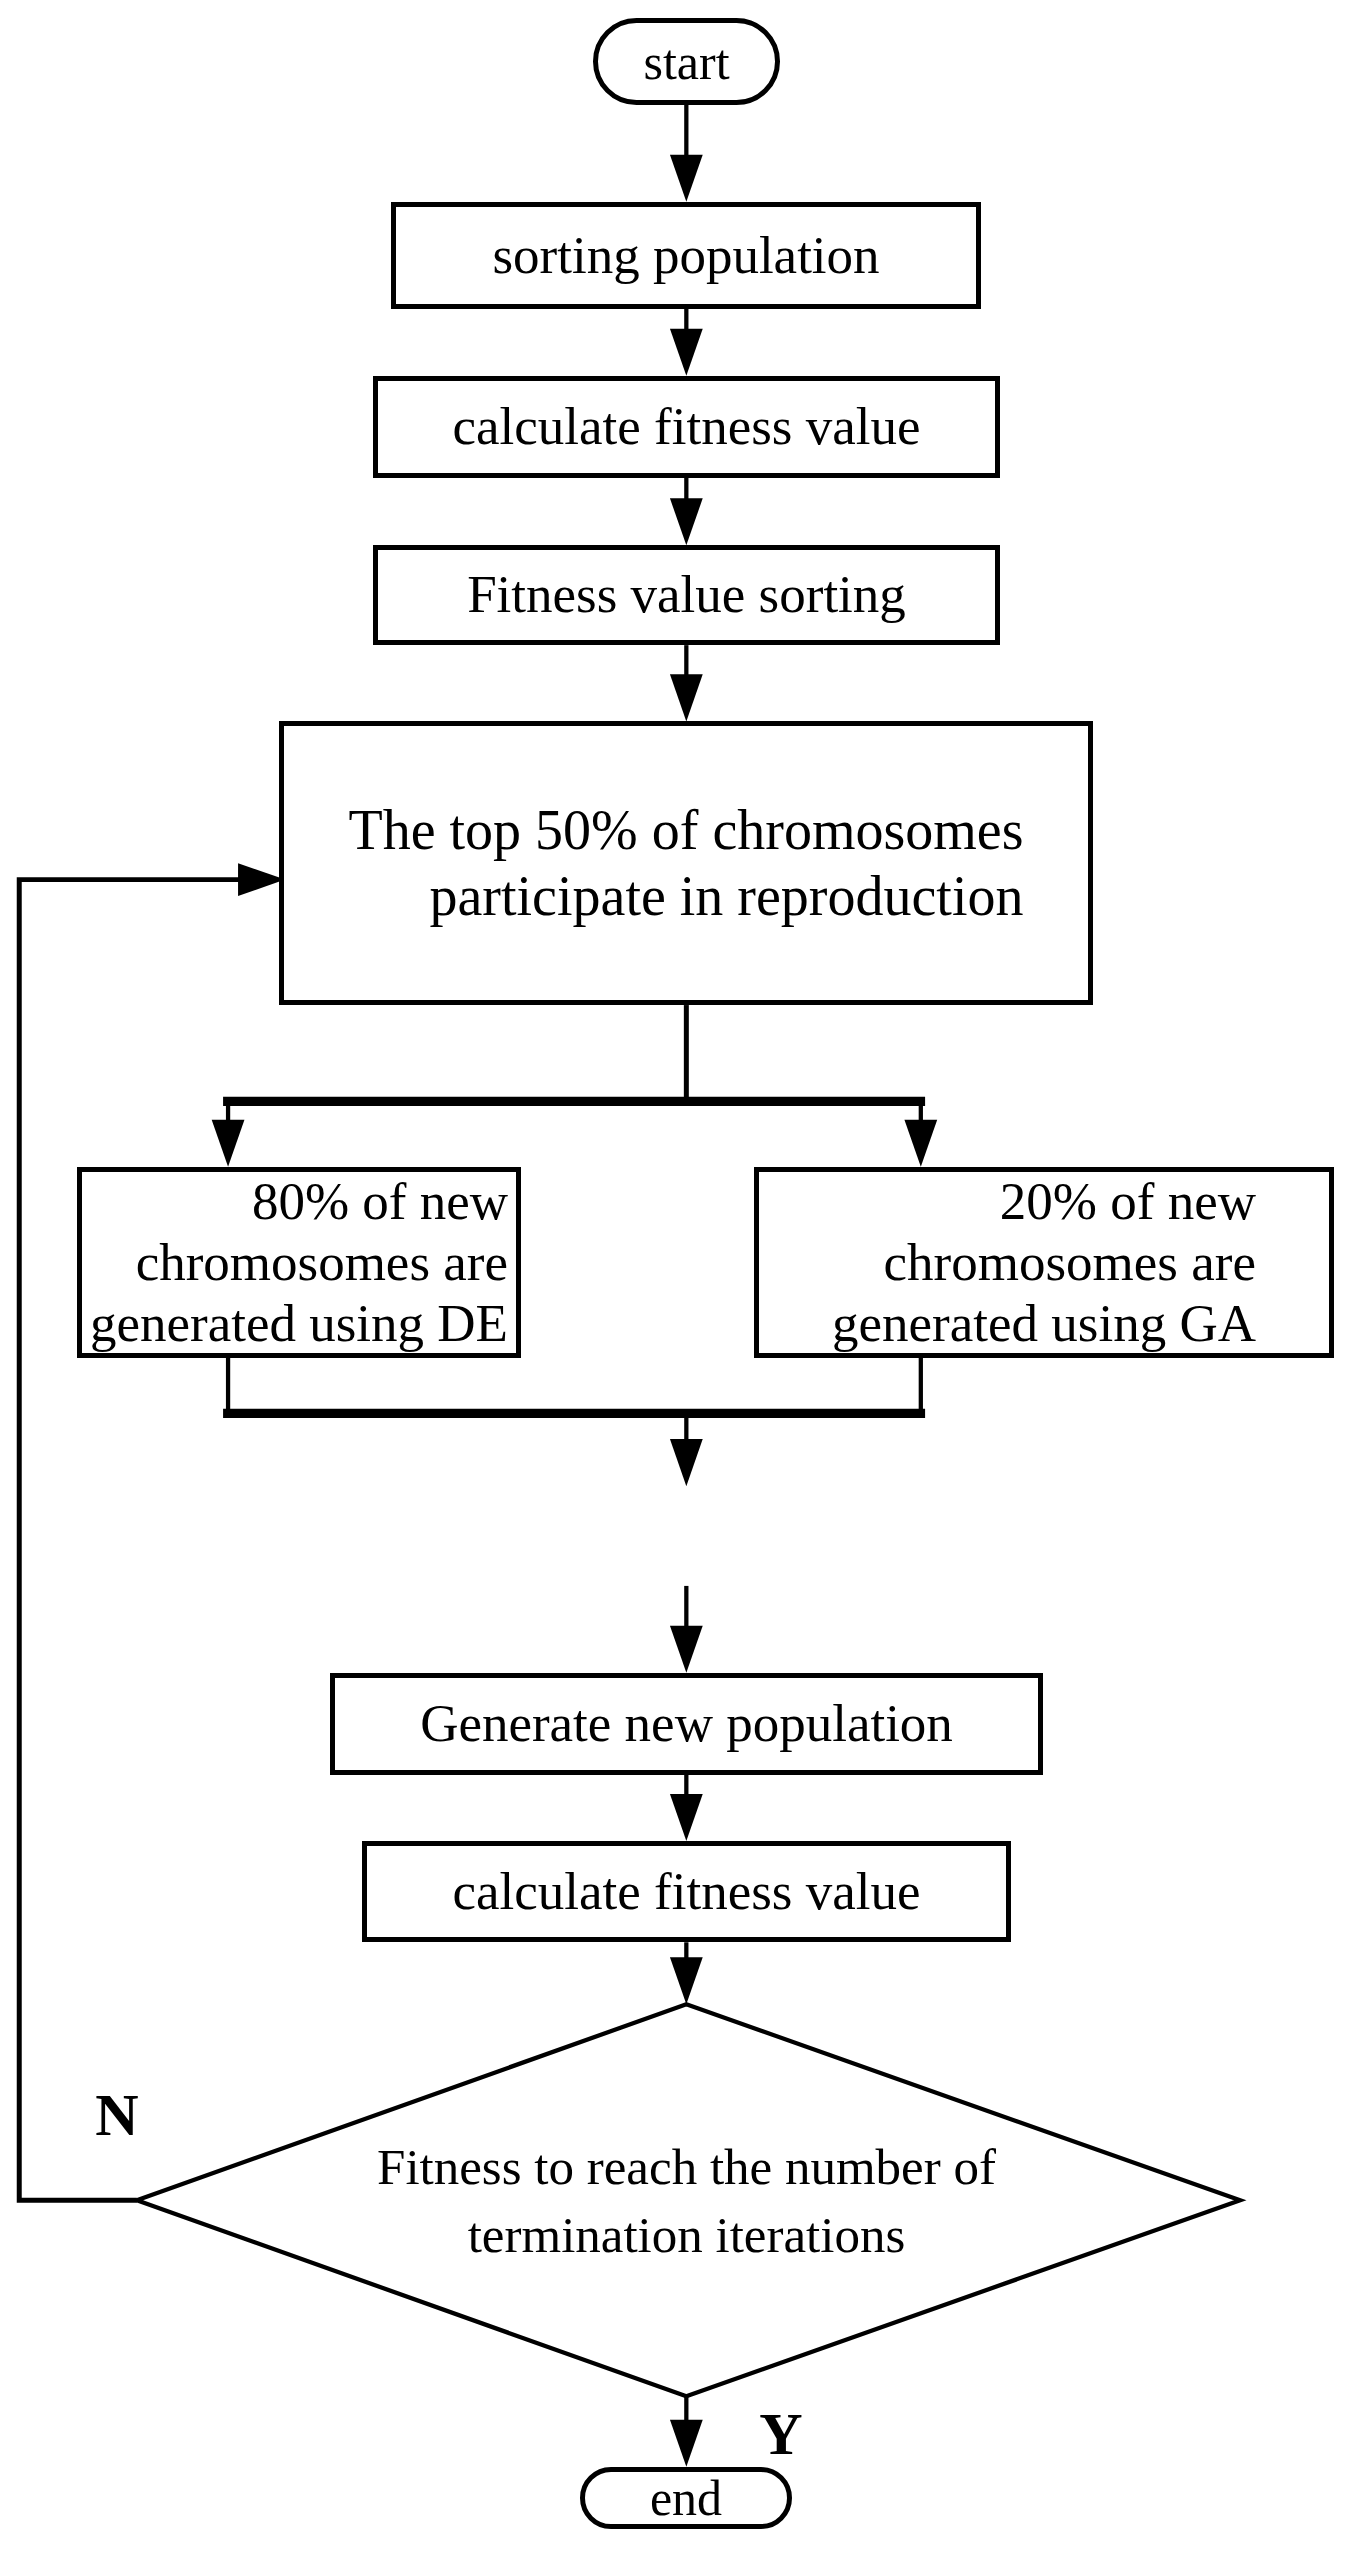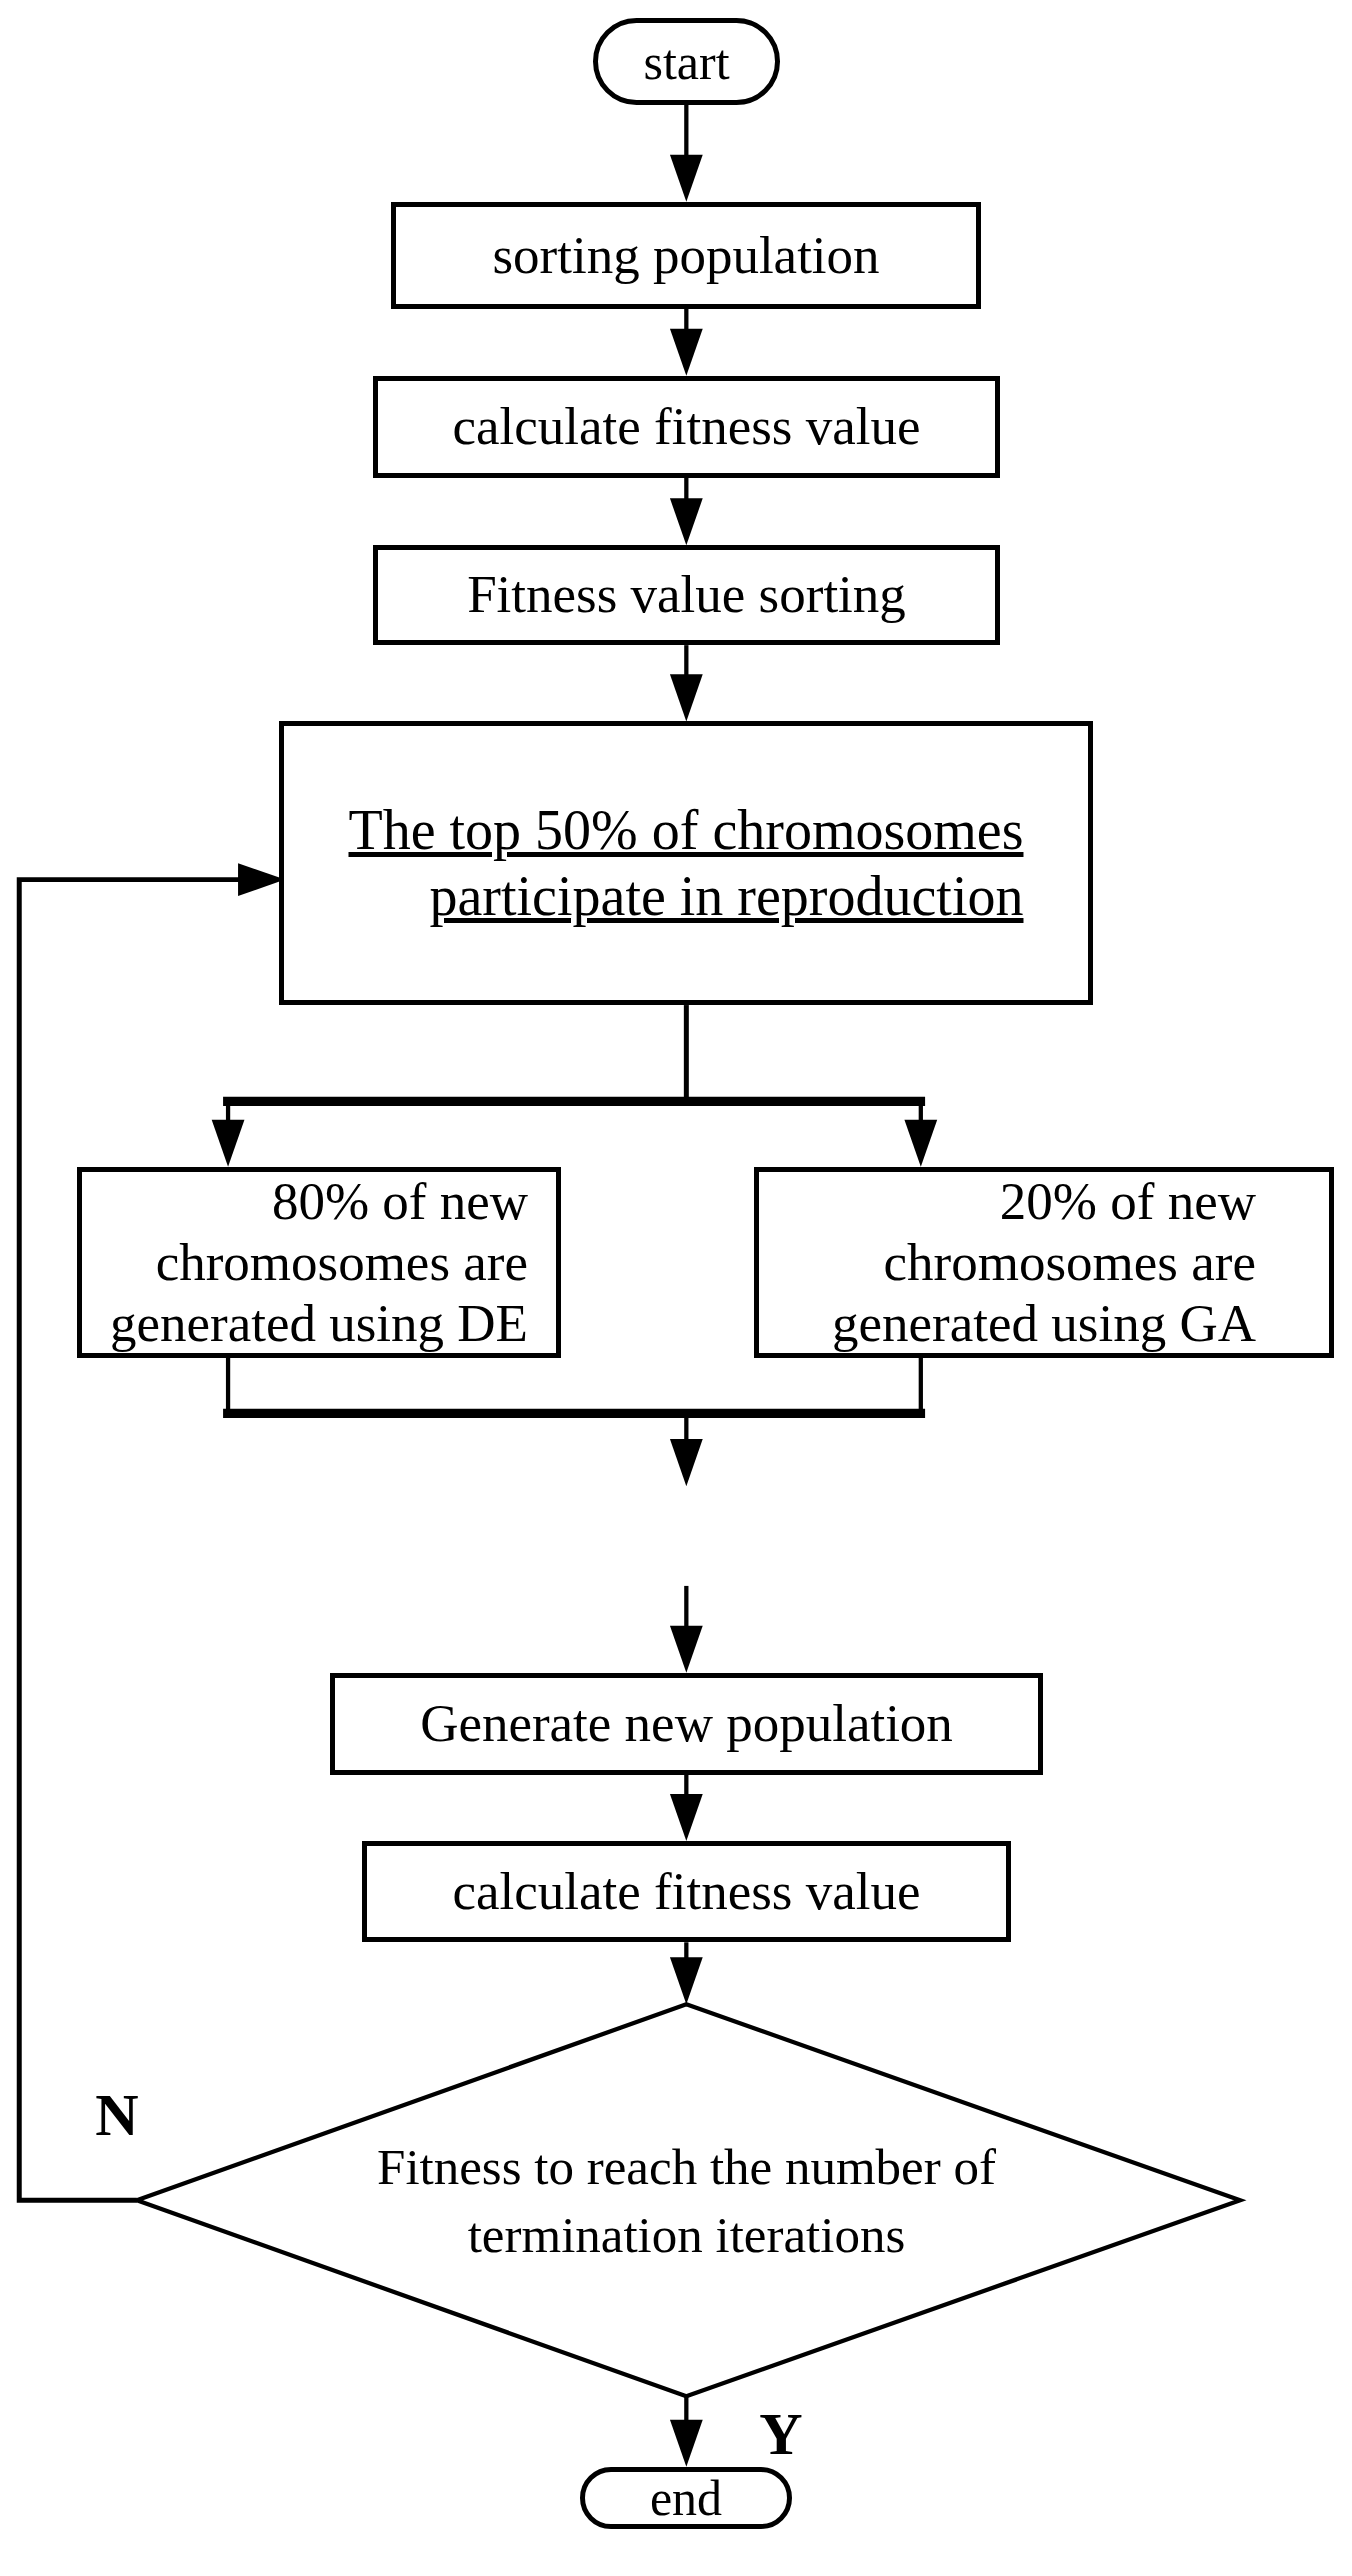--- a/index.html
+++ b/index.html
@@ -19,22 +19,22 @@
   .rect { border:5px solid var(--ink); font-size:53px; line-height:1.16; }
   .stadium { border:5px solid var(--ink); border-radius:44px; font-size:50px; }
   .edge-label {
     position:absolute; font-weight:bold; font-size:60px; line-height:1;
     text-align:center; color:var(--ink);
   }
   #n-start      { left:593px;  top:18px;   width:187px;  height:87px; }
   #n-initial    { left:391px;  top:202px;  width:590px;  height:107px; }
   #n-calc1      { left:373px;  top:376px;  width:627px;  height:102px; }
   #n-sorting    { left:373px;  top:545px;  width:627px;  height:100px; }
-  #n-top50      { left:279px;  top:721px; width:814px; height:284px; border-width:5.7px; font-size:56px; line-height:66px;text-decoration:underline; }
-  #n-de80       { left:77px;  top:1167px; width:484px;  height:191px; line-height:61px; }
+  #n-top50      { left:279px;  top:721px; width:814px; height:284px; border-width:5.7px; font-size:56px; line-height:66px; }
+  #n-de80       { left:77px;  top:1167px; width:444px;  height:191px; line-height:61px; }
   #n-ga20       { left:754px; top:1167px; width:580px;  height:191px; line-height:61px; }
   #n-variation  { left:250px;  top:1486px; width:872px; height:100px; }
   #n-newpop     { left:330px;  top:1673px; width:713px; height:102px; }
   #n-calc2      { left:362px;  top:1841px; width:649px;  height:101px; }
   #n-end        { left:580px;  top:2467px; width:212px;  height:62px; border-radius:43px; }
   #t-decision   {
     position:absolute; left:273px; top:2133px; width:827px;
     font-size:51px; line-height:68px; text-align:center; white-space:pre-line;
   }
   #t-no  { left:84px;  top:2085px; width:66px; }

